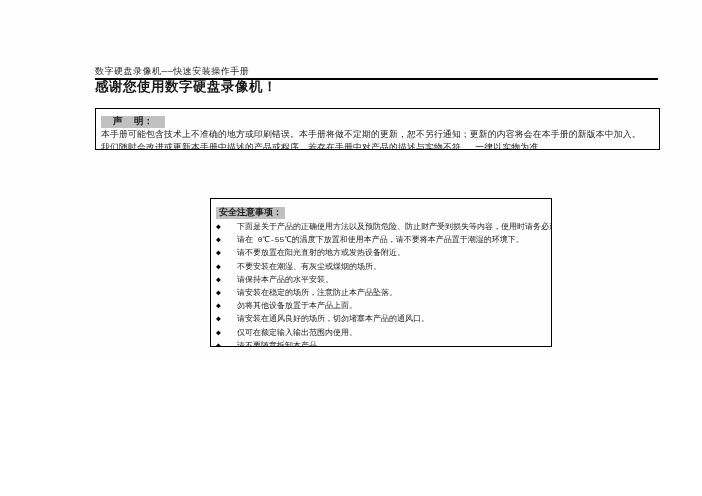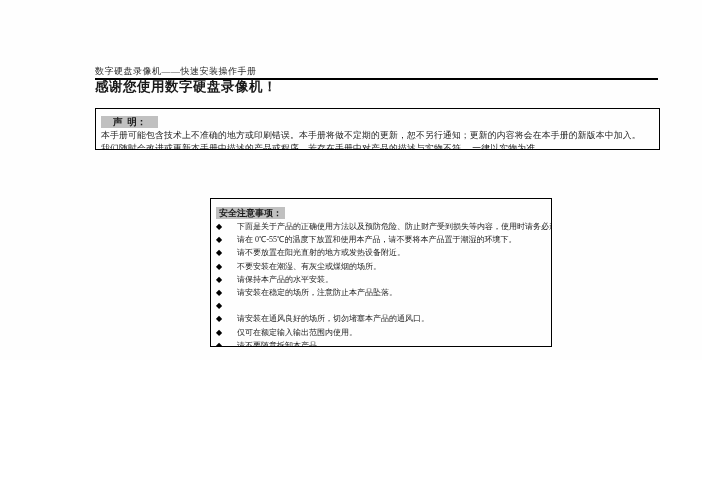--- a/index.html
+++ b/index.html
@@ -5,21 +5,21 @@
   html, body {
     margin: 0;
     padding: 0;
     background: #ffffff;
   }
   .page {
     position: relative;
     width: 702px;
     height: 360px;
     background: #fefefe;
-    font-family: Liberation Serif, serif;
+    font-family: Liberation Mono, monospace;
     color: #1a1a1a;
     overflow: hidden;
   }
   .running-header {
     position: absolute;
     left: 95px;
     top: 65px;
     font-size: 9px;
     letter-spacing: 0.5px;
     color: #2a2a2a;
@@ -152,20 +152,21 @@
     <div class="safety-item">
       <span class="diamond-icon">◆</span>
       <span>请保持本产品的水平安装。</span>
     </div>
     <div class="safety-item">
       <span class="diamond-icon">◆</span>
       <span>请安装在稳定的场所，注意防止本产品坠落。</span>
     </div>
     <div class="safety-item">
       <span class="diamond-icon">◆</span>
+      <span>勿将其他设备放置于本产品上面。</span>
     </div>
     <div class="safety-item">
       <span class="diamond-icon">◆</span>
       <span>请安装在通风良好的场所，切勿堵塞本产品的通风口。</span>
     </div>
     <div class="safety-item">
       <span class="diamond-icon">◆</span>
       <span>仅可在额定输入输出范围内使用。</span>
     </div>
     <div class="safety-item">

